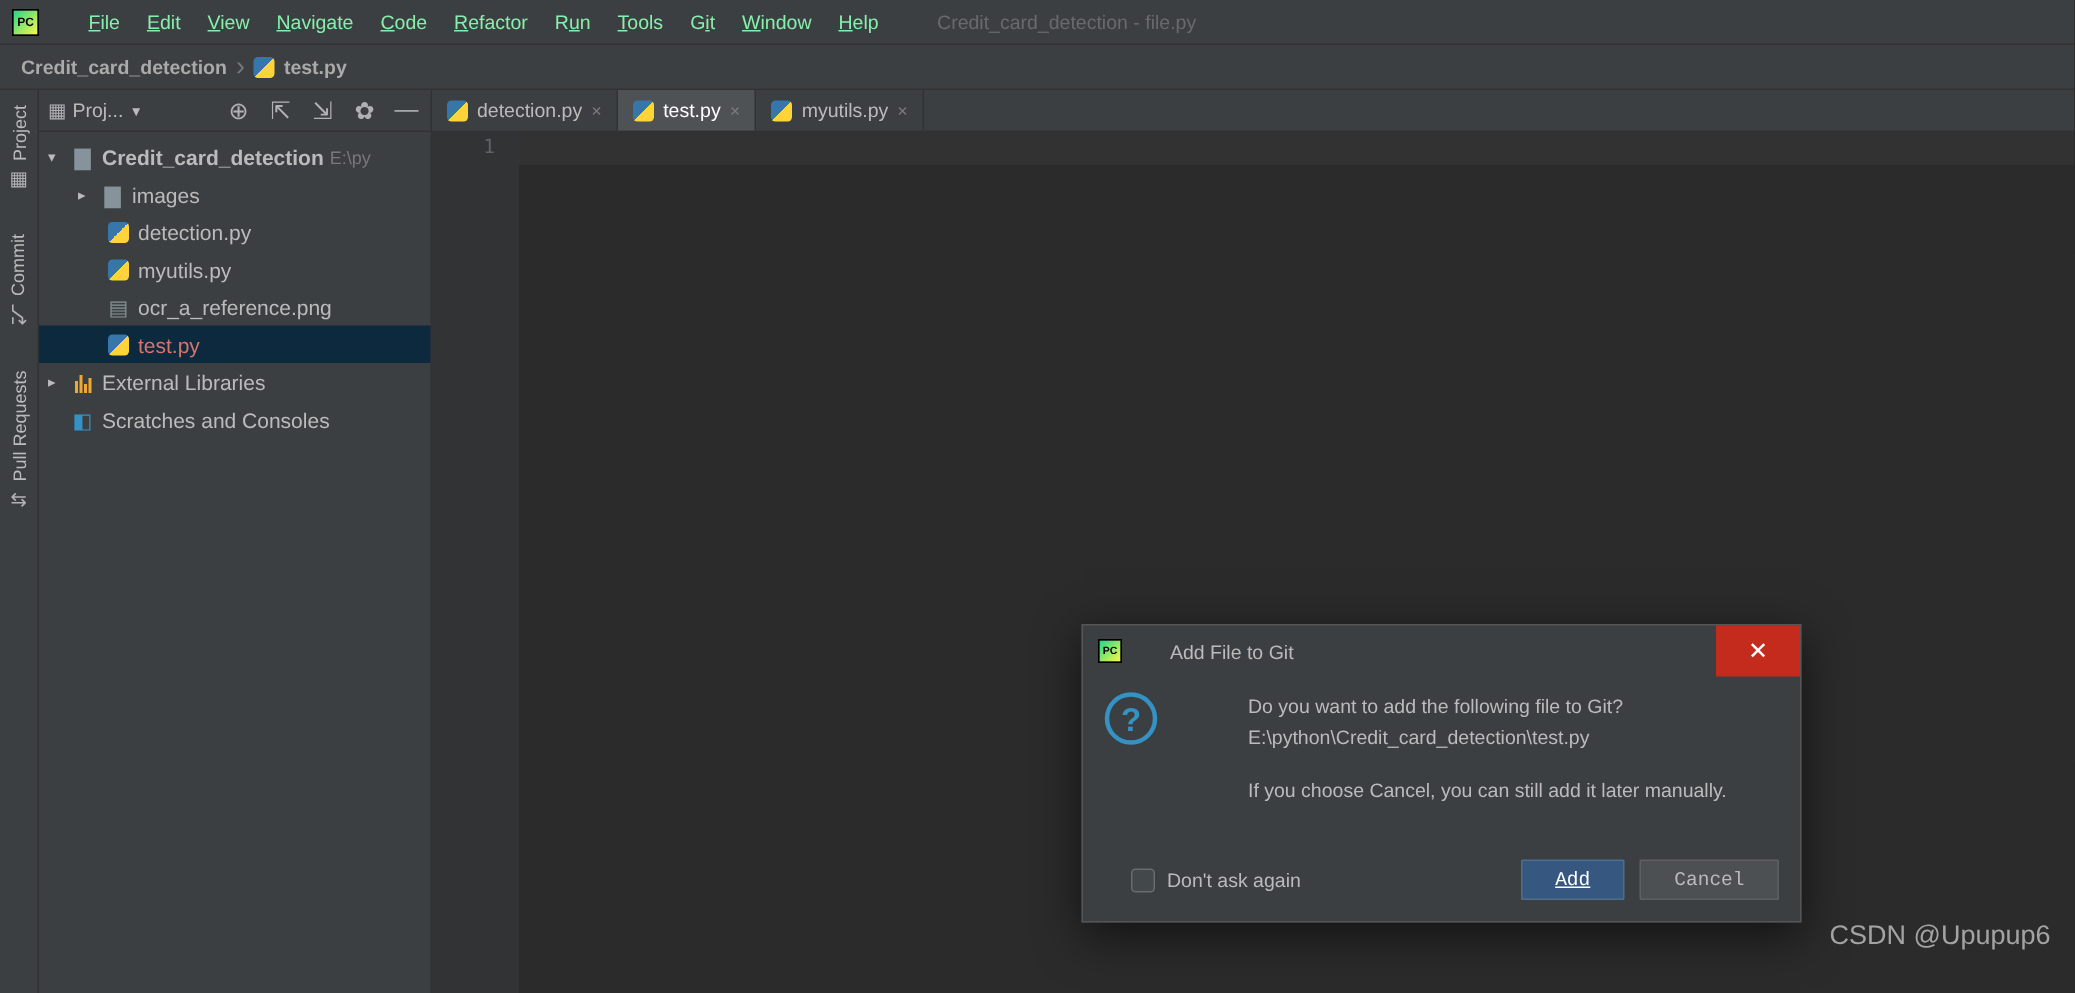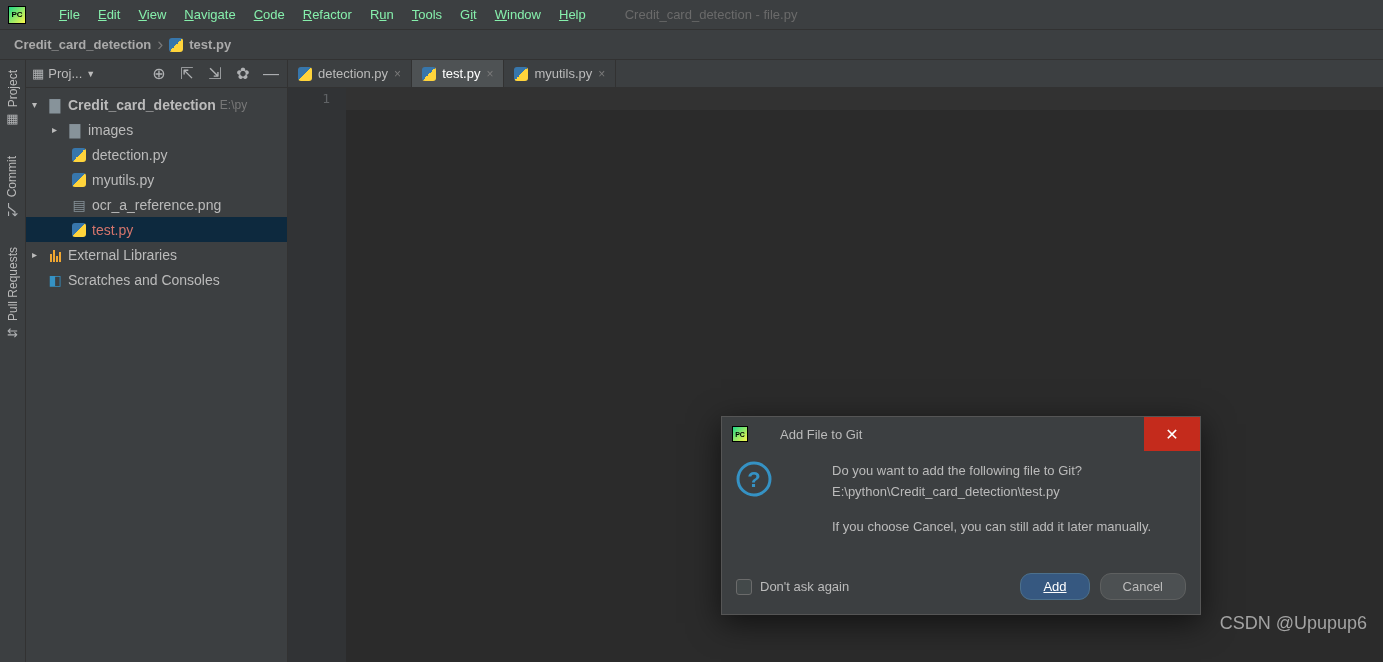--- a/index.html
+++ b/index.html
@@ -209,35 +209,36 @@
   color: #3592c4;
 }
 .dialog-text { color: #bbbbbb; line-height: 1.6; margin-left: 44px; }
 .dialog-text p { margin-bottom: 14px; }
 .dialog-footer {
   display: flex;
   align-items: center;
   justify-content: space-between;
   padding: 8px 14px 14px 14px;
 }
-.checkbox-row { display: flex; align-items: center; gap: 8px; cursor: pointer; }
+.checkbox-row { display: flex; align-items: center; gap: 8px; cursor: pointer; margin-left: 18px; }
 .checkbox-box {
   width: 16px; height: 16px;
   border: 1px solid #6b6b6b;
   background: #43494a;
   border-radius: 3px;
 }
 .btn-row { display: flex; gap: 10px; }
 .btn {
   padding: 5px 22px;
   background: #4c5052;
   border: 1px solid #5e6060;
-  border-radius: 11px;
+  border-radius: 1px;
   color: #bbbbbb;
   cursor: pointer;
+  font-family: Liberation Mono, monospace;
 }
 .btn.primary {
   background: #365880;
   border: 1px solid #4c708c;
   color: #fff;
 }
 .btn.primary .ul { text-decoration: underline; }
 .watermark {
   position: absolute;
   right: 16px; bottom: 28px;

